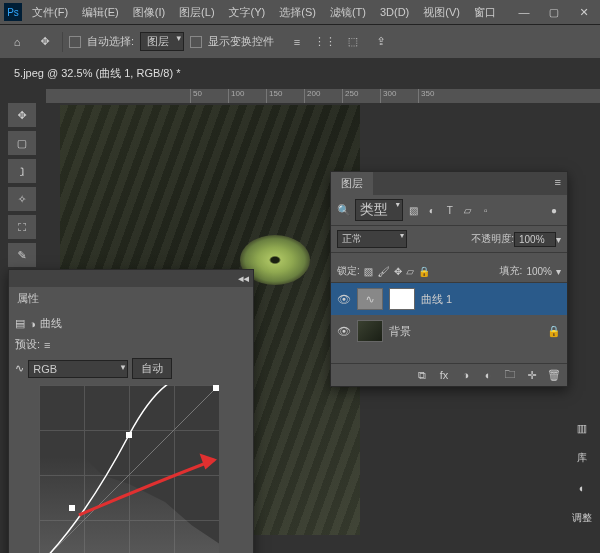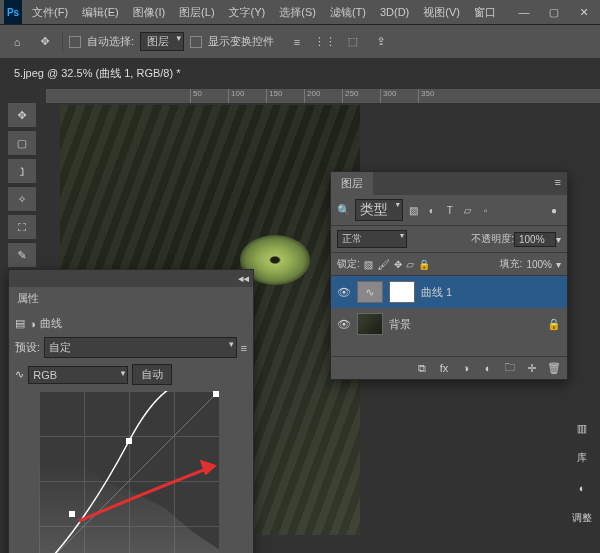--- a/index.html
+++ b/index.html
@@ -1,18 +1,18 @@
 <!DOCTYPE html>
 <html><head>
 <meta charset="utf-8">
 <style>
 * { box-sizing: border-box; margin: 0; padding: 0; }
 body { width: 600px; height: 553px; background: #323232; font-family: "Microsoft YaHei", sans-serif; font-size: 11px; color: #ccc; overflow: hidden; position: relative; }
 .menubar { display: flex; align-items: center; background: #535353; height: 24px; padding: 0 4px; gap: 6px; }
-.menubar .ps-logo { width: 18px; height: 24px; background: #001e36; color: #31a8ff; display: flex; align-items: center; justify-content: center; font-weight: bold; font-size: 10px; }
+.menubar .ps-logo { width: 18px; height: 18px; background: #001e36; color: #31a8ff; display: flex; align-items: center; justify-content: center; font-weight: normal; font-size: 10px; }
 .menubar .menu-item { padding: 2px 4px; cursor: pointer; }
 .menubar .spacer { flex: 1; }
 .menubar .win-btn { width: 24px; text-align: center; cursor: pointer; }
 .toolbar { display: flex; align-items: center; background: #535353; height: 34px; padding: 0 6px; gap: 6px; border-top: 1px solid #222; }
 .toolbar .tb-btn { width: 22px; height: 22px; display: flex; align-items: center; justify-content: center; cursor: pointer; }
 .toolbar .sep { width: 1px; height: 20px; background: #444; }
 .toolbar .chk { width: 12px; height: 12px; border: 1px solid #888; display: inline-block; }
 .toolbar .drop { background: #3f3f3f; border: 1px solid #222; padding: 1px 14px 1px 6px; position: relative; }
 .toolbar .drop::after { content: "▾"; position: absolute; right: 2px; top: 0; font-size: 9px; }
 .doc-tab { background: #323232; padding: 4px 8px; font-size: 11px; color: #ddd; }
@@ -44,21 +44,21 @@
 .layers-panel .hdr { display: flex; padding: 0; background: #424242; }
 .layers-panel .title-tab { padding: 4px 10px; background: #535353; }
 .layers-panel .filters { display: flex; align-items: center; gap: 4px; padding: 4px 6px; border-bottom: 1px solid #3a3a3a; }
 .layers-panel .filters .fdrop { background: #3f3f3f; border: 1px solid #222; padding: 1px 14px 1px 4px; position: relative; font-size: 14px; }
 .layers-panel .filters .fdrop::after { content: "▾"; position: absolute; right: 2px; top: 0; font-size: 8px; }
 .layers-panel .filters .fi { width: 14px; height: 14px; display: flex; align-items: center; justify-content: center; cursor: pointer; font-size: 10px; }
 .layers-panel .blend-row { display: flex; align-items: center; padding: 4px 6px; border-bottom: 1px solid #3a3a3a; font-size: 10px; }
 .layers-panel .blend-row .bdrop { background: #3f3f3f; border: 1px solid #222; padding: 1px 14px 1px 4px; position: relative; flex: 0 0 70px; }
 .layers-panel .blend-row .bdrop::after { content: "▾"; position: absolute; right: 2px; top: 0; font-size: 8px; }
 .layers-panel .blend-row .pct { background: #3f3f3f; border: 1px solid #222; padding: 1px 4px; width: 42px; }
-.layers-panel .lock-row { display: flex; align-items: center; gap: 4px; padding: 4px 6px; border-bottom: 1px solid #3a3a3a; font-size: 10px; }
+.layers-panel .lock-row { display: flex; align-items: center; gap: 4px; padding: 4px 6px; border-bottom: 1px solid #3a3a3a; font-size: 10px; margin-top: 7px; }
 .layers-panel .layer-list { min-height: 80px; }
 .layers-panel .layer { display: flex; align-items: center; gap: 6px; padding: 5px 6px; }
 .layers-panel .layer.active { background: #2a5a8a; }
 .layers-panel .layer .eye { width: 14px; cursor: pointer; }
 .layers-panel .layer .thumb { width: 26px; height: 22px; background: #fff; border: 1px solid #666; }
 .layers-panel .layer .thumb.curves { background: #888; display: flex; align-items: center; justify-content: center; }
 .layers-panel .layer .thumb.mask { background: #fff; }
 .layers-panel .layer .thumb.img { background: linear-gradient(135deg,#3a4030,#1a1f15); }
 .layers-panel .foot { display: flex; justify-content: flex-end; gap: 8px; padding: 4px 6px; border-top: 1px solid #3a3a3a; }
 .layers-panel .foot .fb { width: 14px; height: 14px; cursor: pointer; font-size: 11px; display: flex; align-items: center; justify-content: center; }
@@ -148,21 +148,20 @@
     </div>
     <div class="title-tab">属性</div>
     <div class="body">
       <div class="row">
         <span>▤</span>
         <span>◑</span>
         <span>曲线</span>
       </div>
       <div class="row">
         <label>预设:</label>
-        <span class="input">自定</span>
         <span>≡</span>
       </div>
       <div class="row">
         <span>∿</span>
         <span class="input" style="flex:0 0 100px">RGB</span>
         <span class="btn">自动</span>
       </div>
 
       <div class="curve-area">
         <div class="curve-grid"></div>

